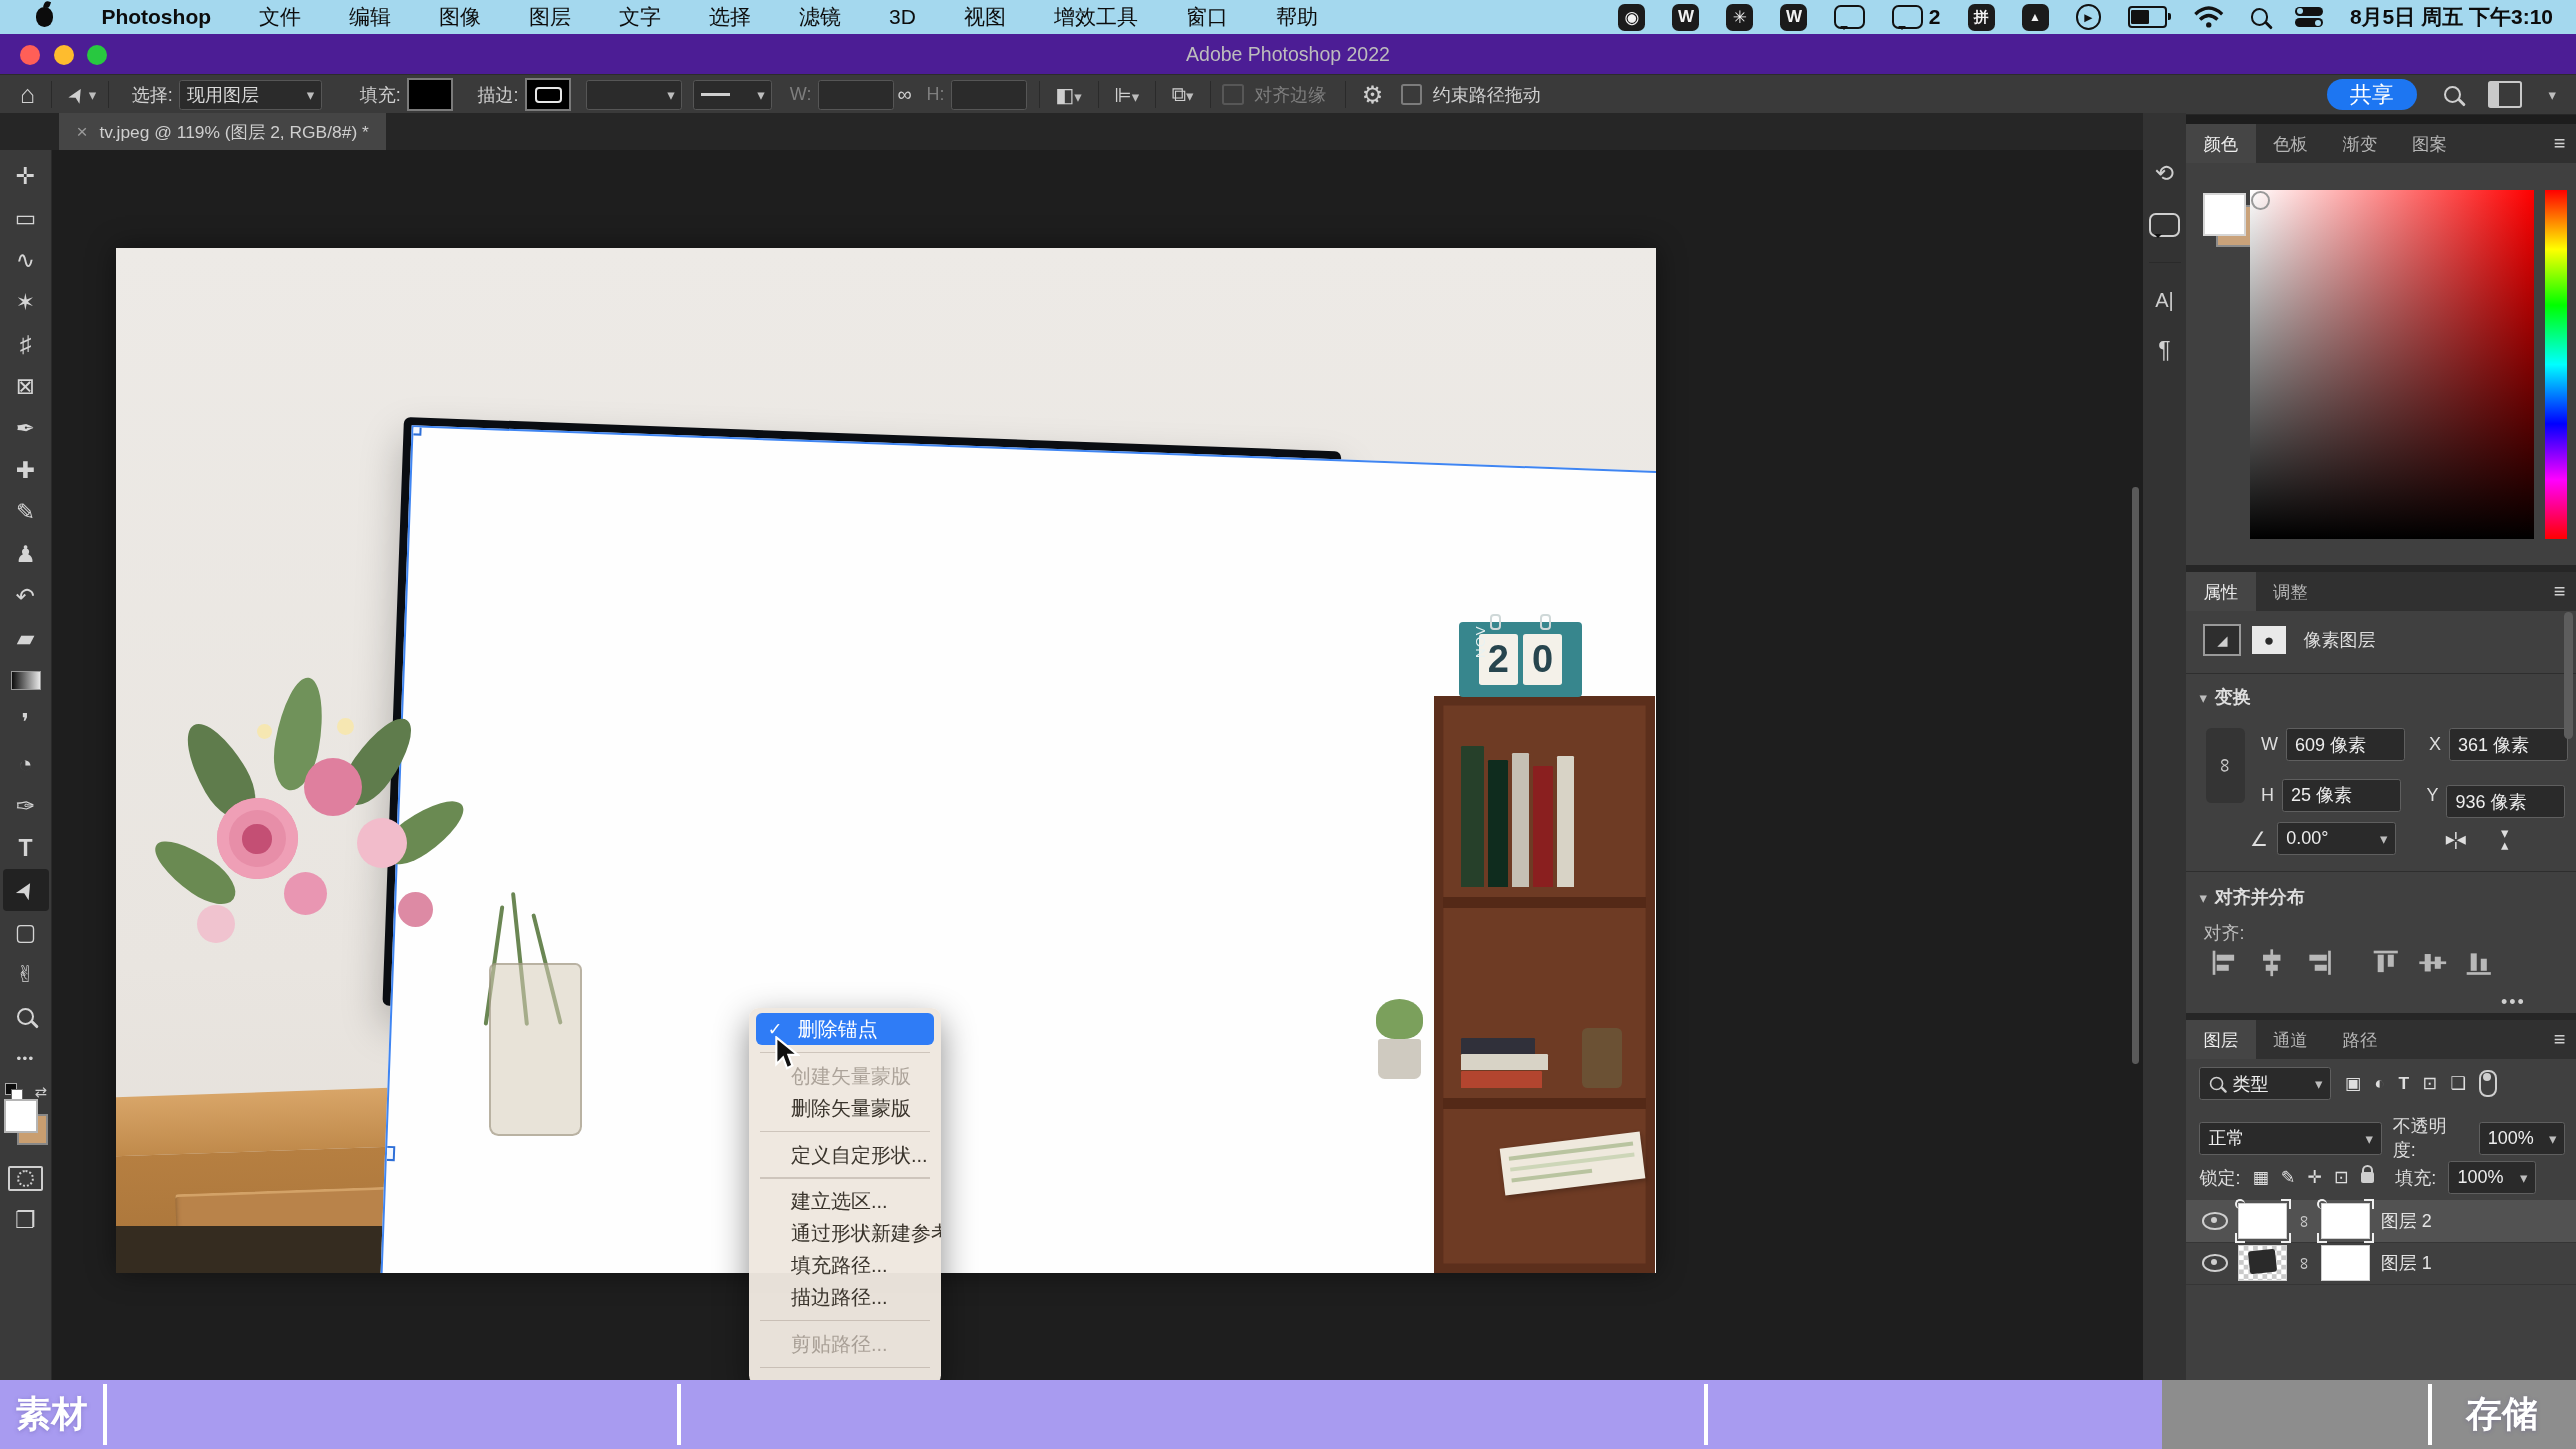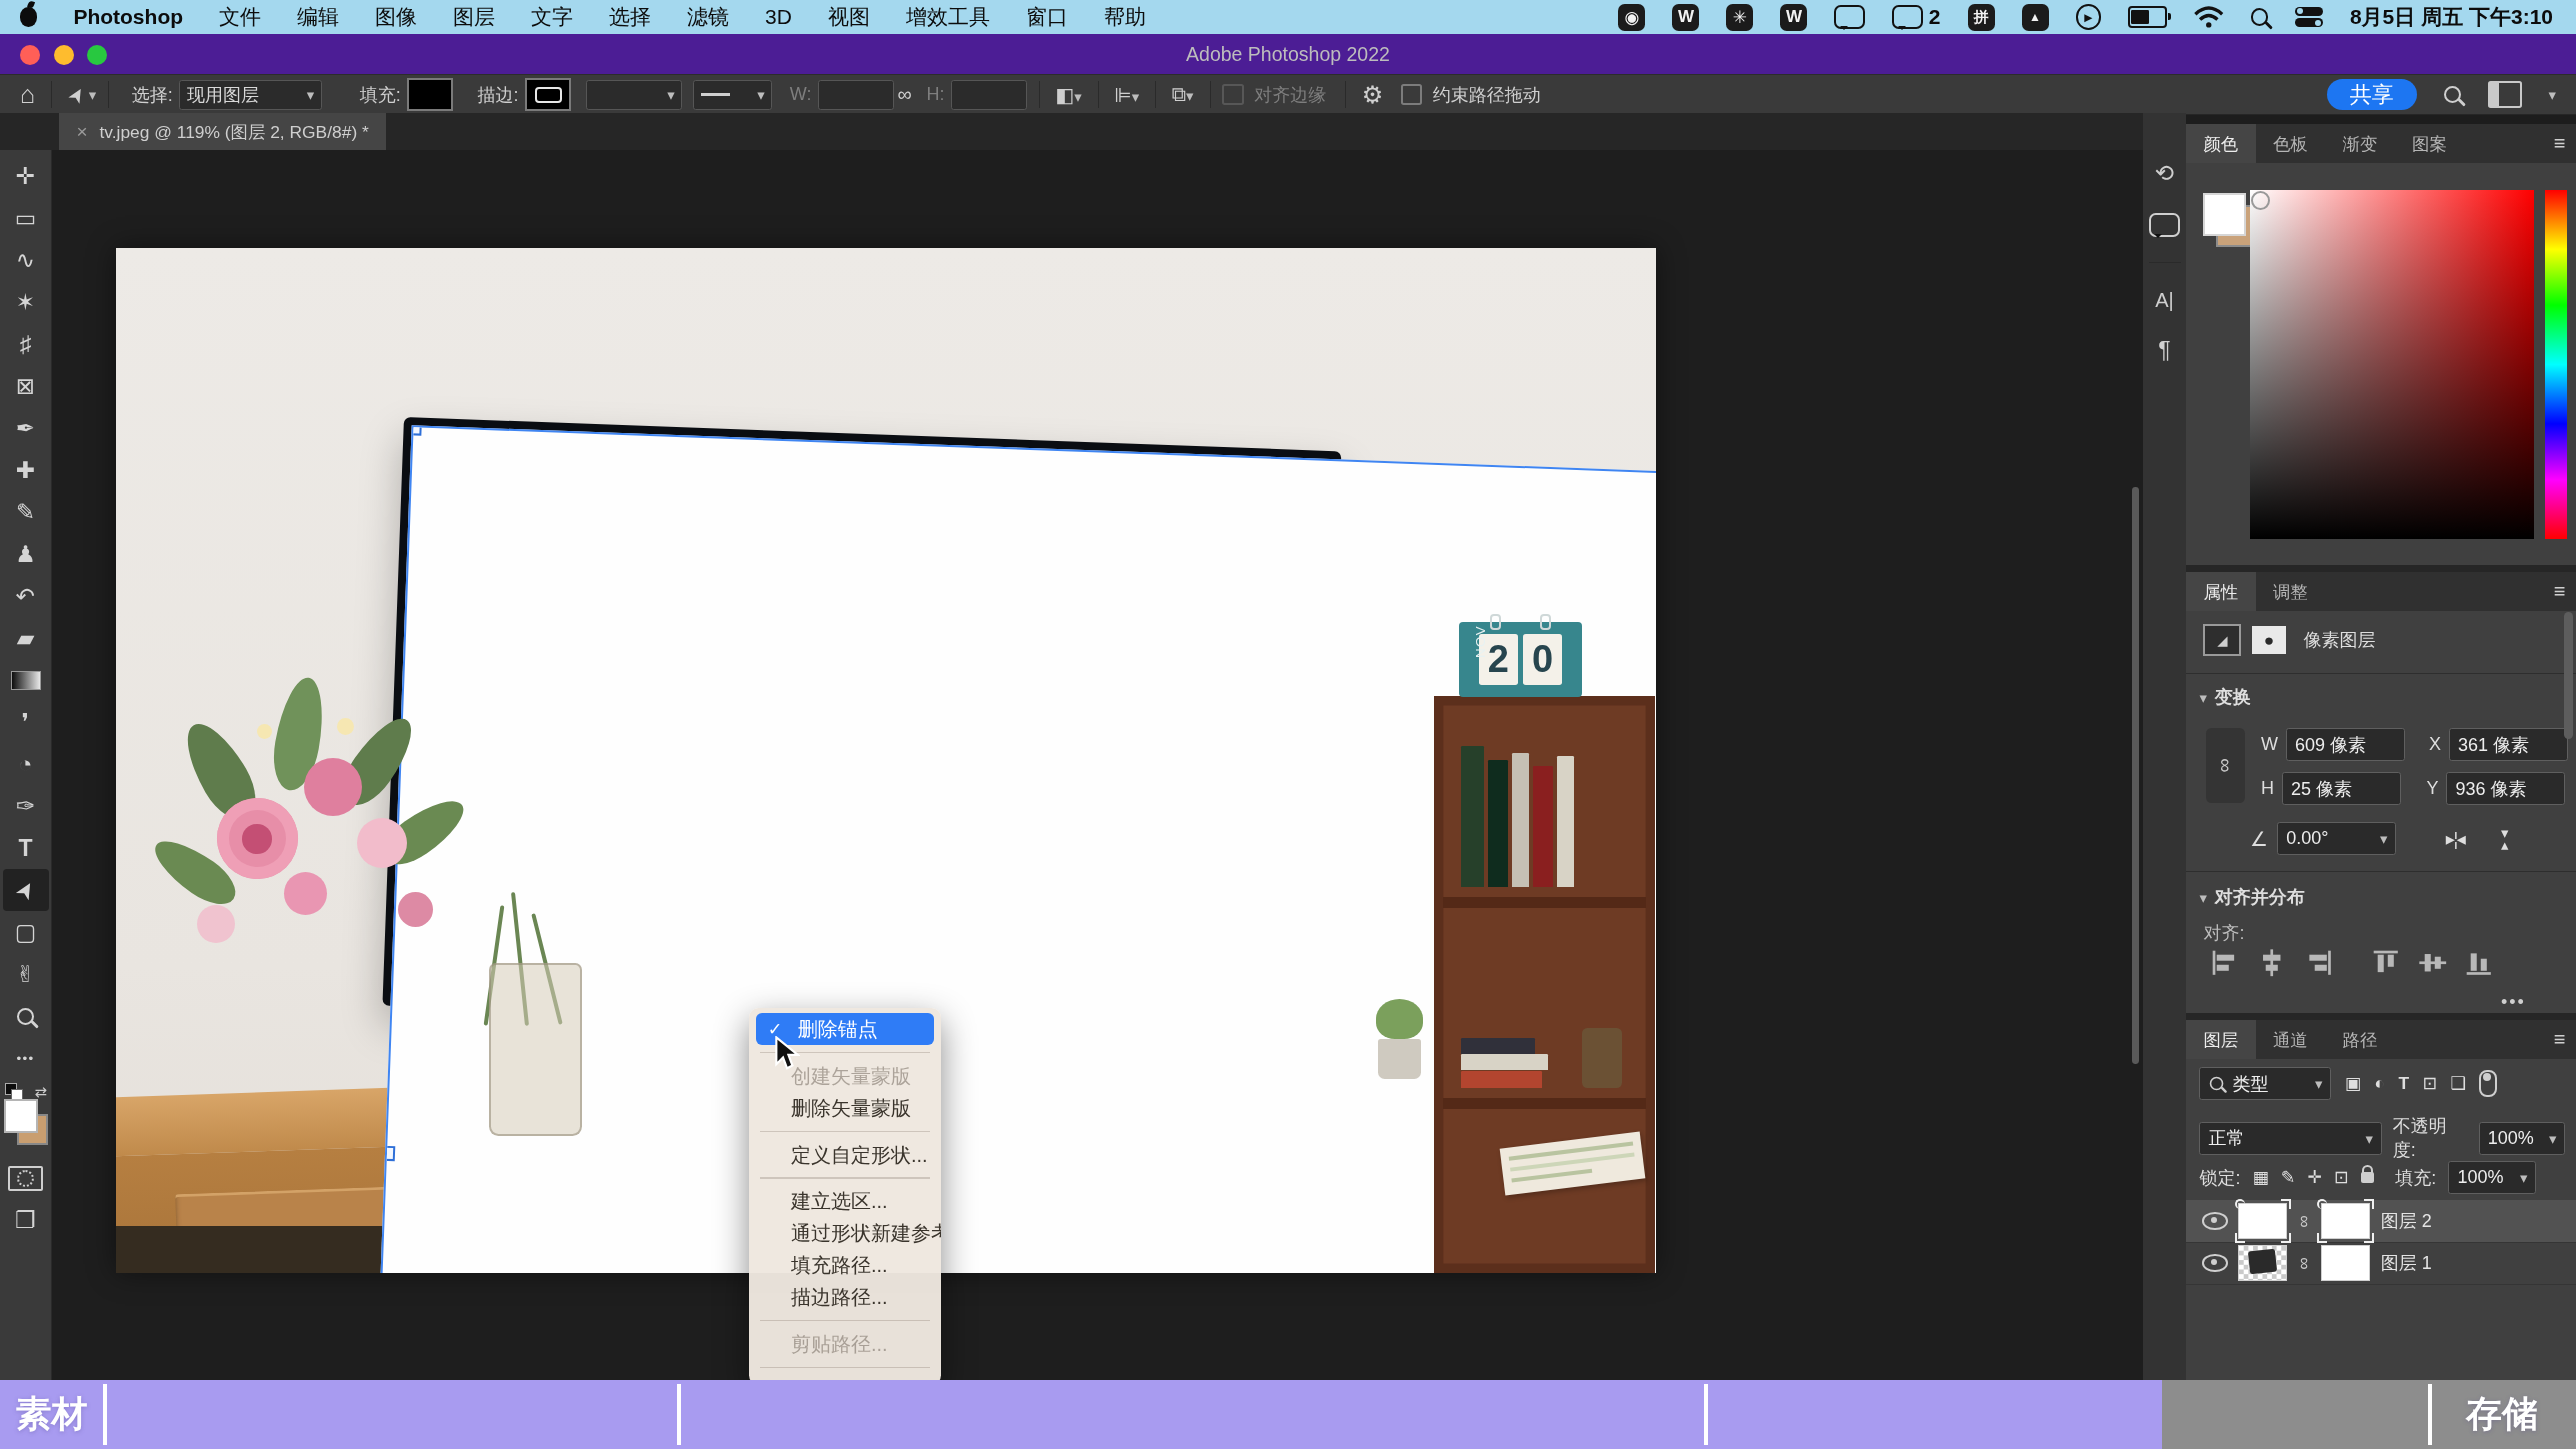--- a/index.html
+++ b/index.html
@@ -1,21 +1,21 @@
 <!DOCTYPE html>
 <html style="font-size:10.7px"><head>
 <meta charset="utf-8">
 <style>
   html,body{margin:0;padding:0;background:#000;}
   .screen{position:relative;width:2576px;height:1449px;overflow:hidden;background:#1d1d1d;
           font-family:"Liberation Sans","DejaVu Sans",sans-serif;-webkit-font-smoothing:antialiased;}
   
   .menubar{position:absolute;left:0;top:0;width:2576px;height:34px;background:#a4d8ee;
            display:flex;align-items:center;color:#0c0c0c;font-size:21px;}
-  .menubar .left{display:flex;align-items:center;gap:36px;padding-left:20px;}
+  .menubar .left{display:flex;align-items:center;gap:48px;padding-left:36px;}
   .menubar .right{margin-left:auto;display:flex;align-items:center;gap:27px;padding-right:23px;}
   .apple-logo{width:17.4px;height:20px;background:#0c0c0c;border-radius:46% 46% 48% 48%;position:relative;}
   .apple-logo::before{content:"";position:absolute;top:-6px;left:8px;width:6px;height:7.4px;background:#0c0c0c;border-radius:60% 0 60% 0;transform:rotate(20deg);}
   .mb-app{font-weight:700;}
   .mb-item{white-space:nowrap;}
   .appicon{width:27px;height:27px;background:#1b1b1b;border-radius:6.7px;color:#f2f2f2;display:flex;align-items:center;justify-content:center;font-size:17px;font-weight:700;}
   .mb-glyph{font-size:21.5px;font-weight:600;}
   .icon-bubble{width:27px;height:20px;border:2.7px solid #111;border-radius:6.7px;position:relative;background:transparent;}
   .icon-bubble::after{content:"";position:absolute;left:3.4px;bottom:-7.4px;border:4px solid transparent;border-top-color:#111;}
   .icon-batt{width:35px;height:17.4px;border:2px solid #111;border-radius:4px;position:relative;}
@@ -443,21 +443,21 @@
       <div class="prow" style="left:75px;top:156px;gap:8px;">
         <span>W</span>
         <span class="pfield" style="width:101px;">609 像素</span>
         <span style="margin-left:16px;">X</span>
         <span class="pfield" style="width:101px;">361 像素</span>
       </div>
       <div class="prow" style="left:75px;top:200px;gap:8px;">
         <span>H</span>
         <span class="pfield" style="width:101px;">25 像素</span>
         <span style="margin-left:17.4px;">Y</span>
-        <span class="pfield" style="width:101px;">936 像素</span>
+        <span class="pfield" style="width:101px;margin-top:13px;">936 像素</span>
       </div>
       <div class="prow" style="left:64px;top:250px;gap:9.4px;">
         <span style="font-size:20px;">∠</span>
         <span class="pfield" style="width:101px;justify-content:space-between;">
           <span>0.00°</span>
             <span class="chev">▾</span>
         </span>
         <span style="margin-left:40px;letter-spacing:-1.3px;"><span>▸</span>¦<span>◂</span></span>
         <span style="margin-left:27px;display:inline-flex;flex-direction:column;line-height:12px;font-size:14.8px;">
             <span>▾</span>

